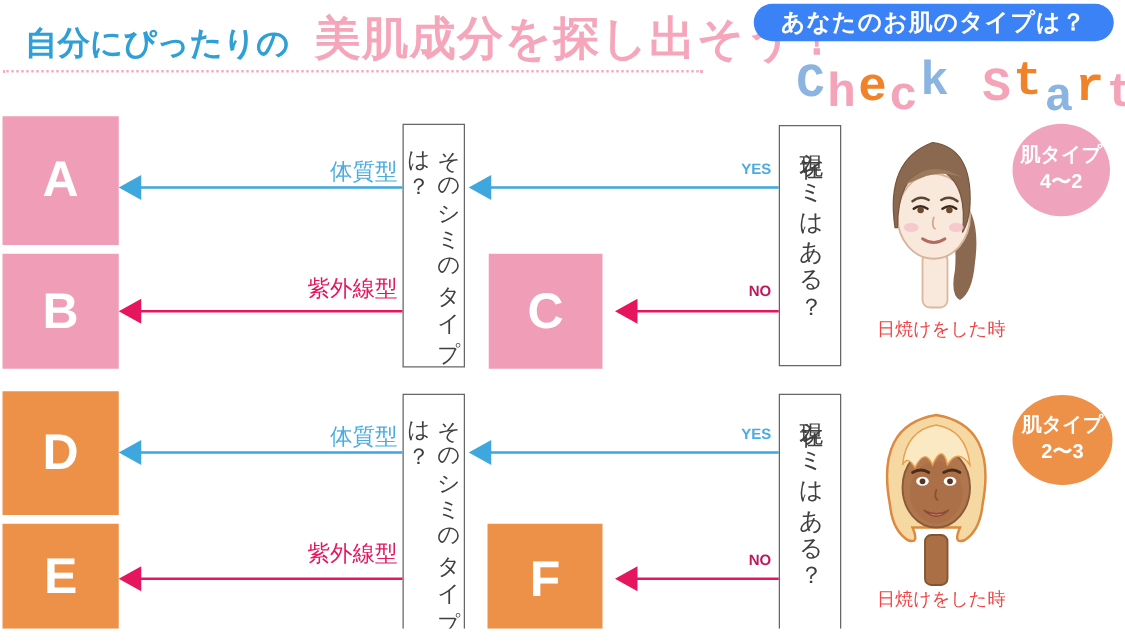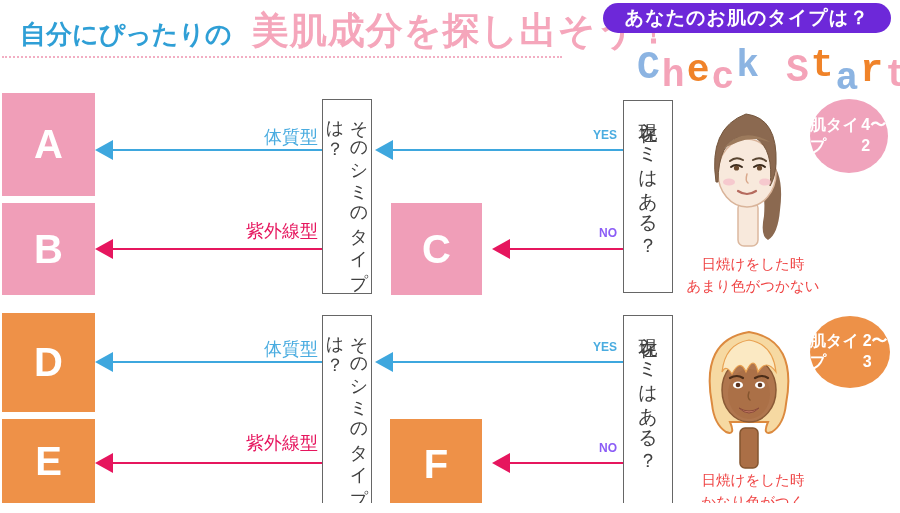--- a/index.html
+++ b/index.html
@@ -4,21 +4,21 @@
 <style>
   html,body{margin:0;padding:0;background:#fff;}
   .stage{position:relative;width:900px;height:503px;background:#fff;overflow:hidden;
          font-family:"Liberation Sans",sans-serif;}
 
   
   .title-row{position:absolute;left:20px;top:6px;display:flex;align-items:baseline;gap:20px;white-space:nowrap;}
   .t-lead{font-size:26px;font-weight:bold;color:#2f9fd6;}
   .t-main{font-size:37px;font-weight:bold;color:#f5a6bb;letter-spacing:1px;}
   .dotted{position:absolute;left:2px;top:56px;width:560px;border-top:2px dotted #f2aec3;}
-  .badge{position:absolute;left:603px;top:3px;width:288px;height:30px;background:#6d28d9;
+  .badge{position:absolute;left:603px;top:3px;width:288px;height:30px;background:#3b82f6;
          border-radius:17px;color:#fff;font-size:19px;font-weight:bold;display:flex;
          align-items:center;justify-content:center;letter-spacing:1px;}
   .check-start{position:absolute;left:637px;top:44px;font-family:"Liberation Mono","DejaVu Sans Mono",monospace;
          font-size:38px;font-weight:bold;letter-spacing:2px;white-space:pre;}
 
   
   .letterbox{position:absolute;display:flex;align-items:center;justify-content:center;
          color:#fff;font-size:40px;font-weight:bold;}
   .pink{background:#f09eb8;}
   .orange{background:#ee9148;}
@@ -34,24 +34,24 @@
   .hline.crimson{background:#e6165e;}
   .ahead{position:absolute;width:0;height:0;border-top:10px solid transparent;border-bottom:10px solid transparent;}
   .ahead.blue{border-right:18px solid #3ea7de;}
   .ahead.crimson{border-right:18px solid #e6165e;}
 
   .branch-label{position:absolute;font-size:18px;text-align:right;white-space:nowrap;}
   .branch-label.blue{color:#4aace0;}
   .branch-label.crimson{color:#e6165e;}
   .yn-label{position:absolute;font-size:12px;font-weight:bold;text-align:right;white-space:nowrap;}
   .yn-label.blue{color:#4aace0;}
-  .yn-label.crimson{color:#8b5cf6;}
+  .yn-label.crimson{color:#be185d;}
 
   
-  .circle{position:absolute;border-radius:50%;color:#fff;display:flex;flex-direction:row;
+  .circle{position:absolute;border-radius:50%;color:#fff;display:flex;flex-direction:column;
           align-items:center;justify-content:center;font-size:16px;font-weight:bold;line-height:1.3;}
   .caption{position:absolute;width:170px;text-align:center;font-size:14.5px;color:#ef4444;line-height:21.5px;}
   .face{position:absolute;}
 </style>
 </head>
 <body>
 
 <div class="stage">
 
   <div class="title-row">
@@ -124,21 +124,20 @@
     <path d="M48,93 Q57,99 66,93" stroke="#b56a5e" stroke-width="2.2" fill="none" stroke-linecap="round"></path>
     <ellipse cx="39" cy="84" rx="6" ry="3.6" fill="#f6c3cb" opacity="0.85"></ellipse>
     <ellipse cx="75" cy="84" rx="6" ry="3.6" fill="#f6c3cb" opacity="0.85"></ellipse>
   </svg>
   <div class="circle" style="left:810px;top:99px;width:78px;height:74px;background:#f0a3bc;">
     <span>肌タイプ</span>
     <span>4〜2</span>
   </div>
   <div class="caption" style="left:668px;top:254px;">
     <div>日焼けをした時</div>
-    <div>あまり色がつかない</div>
   </div>
 
   <svg class="face" style="left:692px;top:312px;" width="118" height="160" viewBox="0 0 118 160">
     <rect x="48" y="116" width="18" height="40" rx="5" fill="#ab6f46" stroke="#84552f" stroke-width="1.5"></rect>
     <path d="M20,92 Q8,28 57,20 Q106,28 94,92 Q92,112 80,120 Q70,124 76,110 L38,110 Q44,124 34,120 Q22,112 20,92 Z" fill="#f6d9a2" stroke="#dc8a3f" stroke-width="2"></path>
     <ellipse cx="57" cy="78" rx="27" ry="32" fill="#b0764e" stroke="#8a5a36" stroke-width="1.5"></ellipse>
     <ellipse cx="57" cy="82" rx="21" ry="25" fill="#a86c42" opacity="0.55"></ellipse>
     <path d="M30,60 Q33,32 57,28 Q81,32 84,60 Q74,46 66,60 Q62,42 54,60 Q48,46 40,62 Q34,52 30,60 Z" fill="#fbe9c3" stroke="#e8a050" stroke-width="1.2"></path>
     <path d="M38,66 Q45,62 51,66" stroke="#4a2c18" stroke-width="2.2" fill="none" stroke-linecap="round"></path>
     <path d="M63,66 Q70,62 76,66" stroke="#4a2c18" stroke-width="2.2" fill="none" stroke-linecap="round"></path>
@@ -148,16 +147,15 @@
     <circle cx="68" cy="73" r="2.3" fill="#5a3320"></circle>
     <path d="M57,80 Q55,86 58,88" stroke="#84552f" stroke-width="1.5" fill="none" stroke-linecap="round"></path>
     <path d="M47,96 Q57,102 67,96 Q57,106 47,96 Z" fill="#c97f68" stroke="#8a4a3a" stroke-width="1"></path>
   </svg>
   <div class="circle" style="left:810px;top:316px;width:80px;height:72px;background:#ed9148;">
     <span>肌タイプ</span>
     <span>2〜3</span>
   </div>
   <div class="caption" style="left:668px;top:470px;">
     <div>日焼けをした時</div>
-    <div>かなり色がつく</div>
   </div>
 
 </div>
 
 </body></html>

